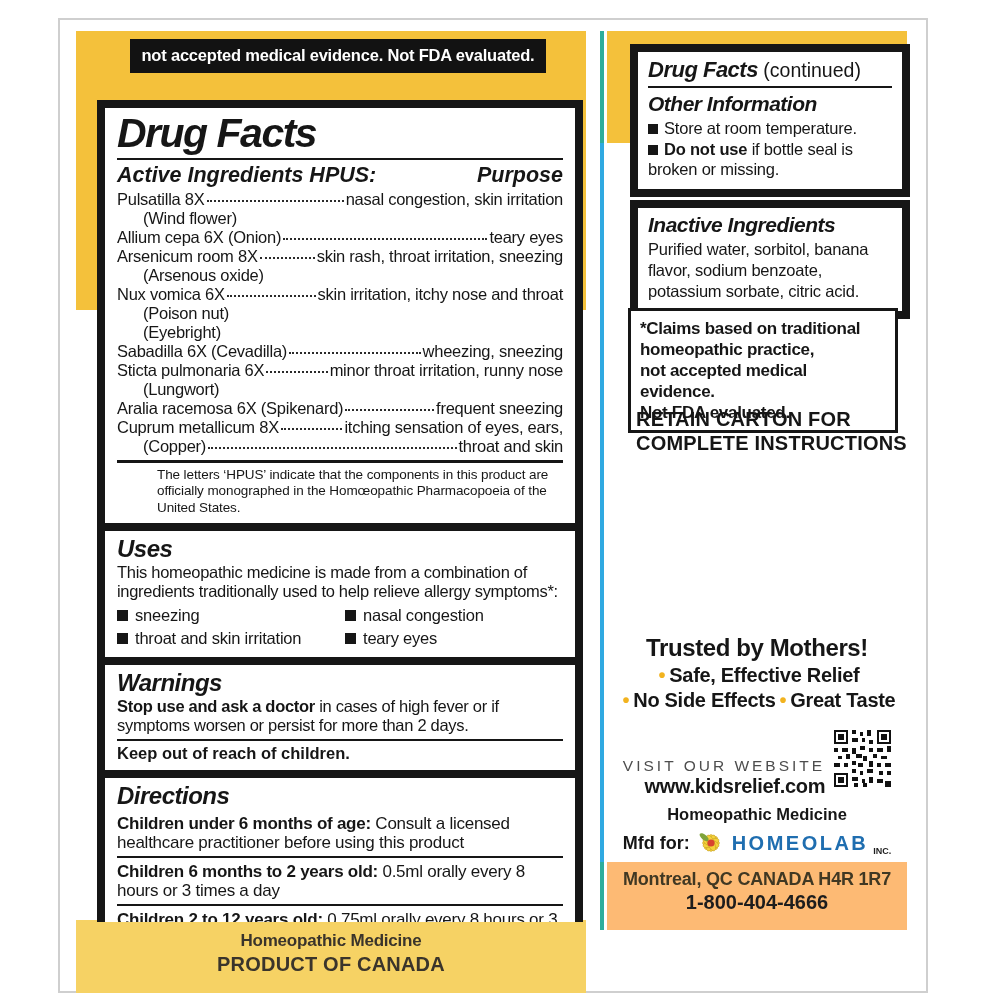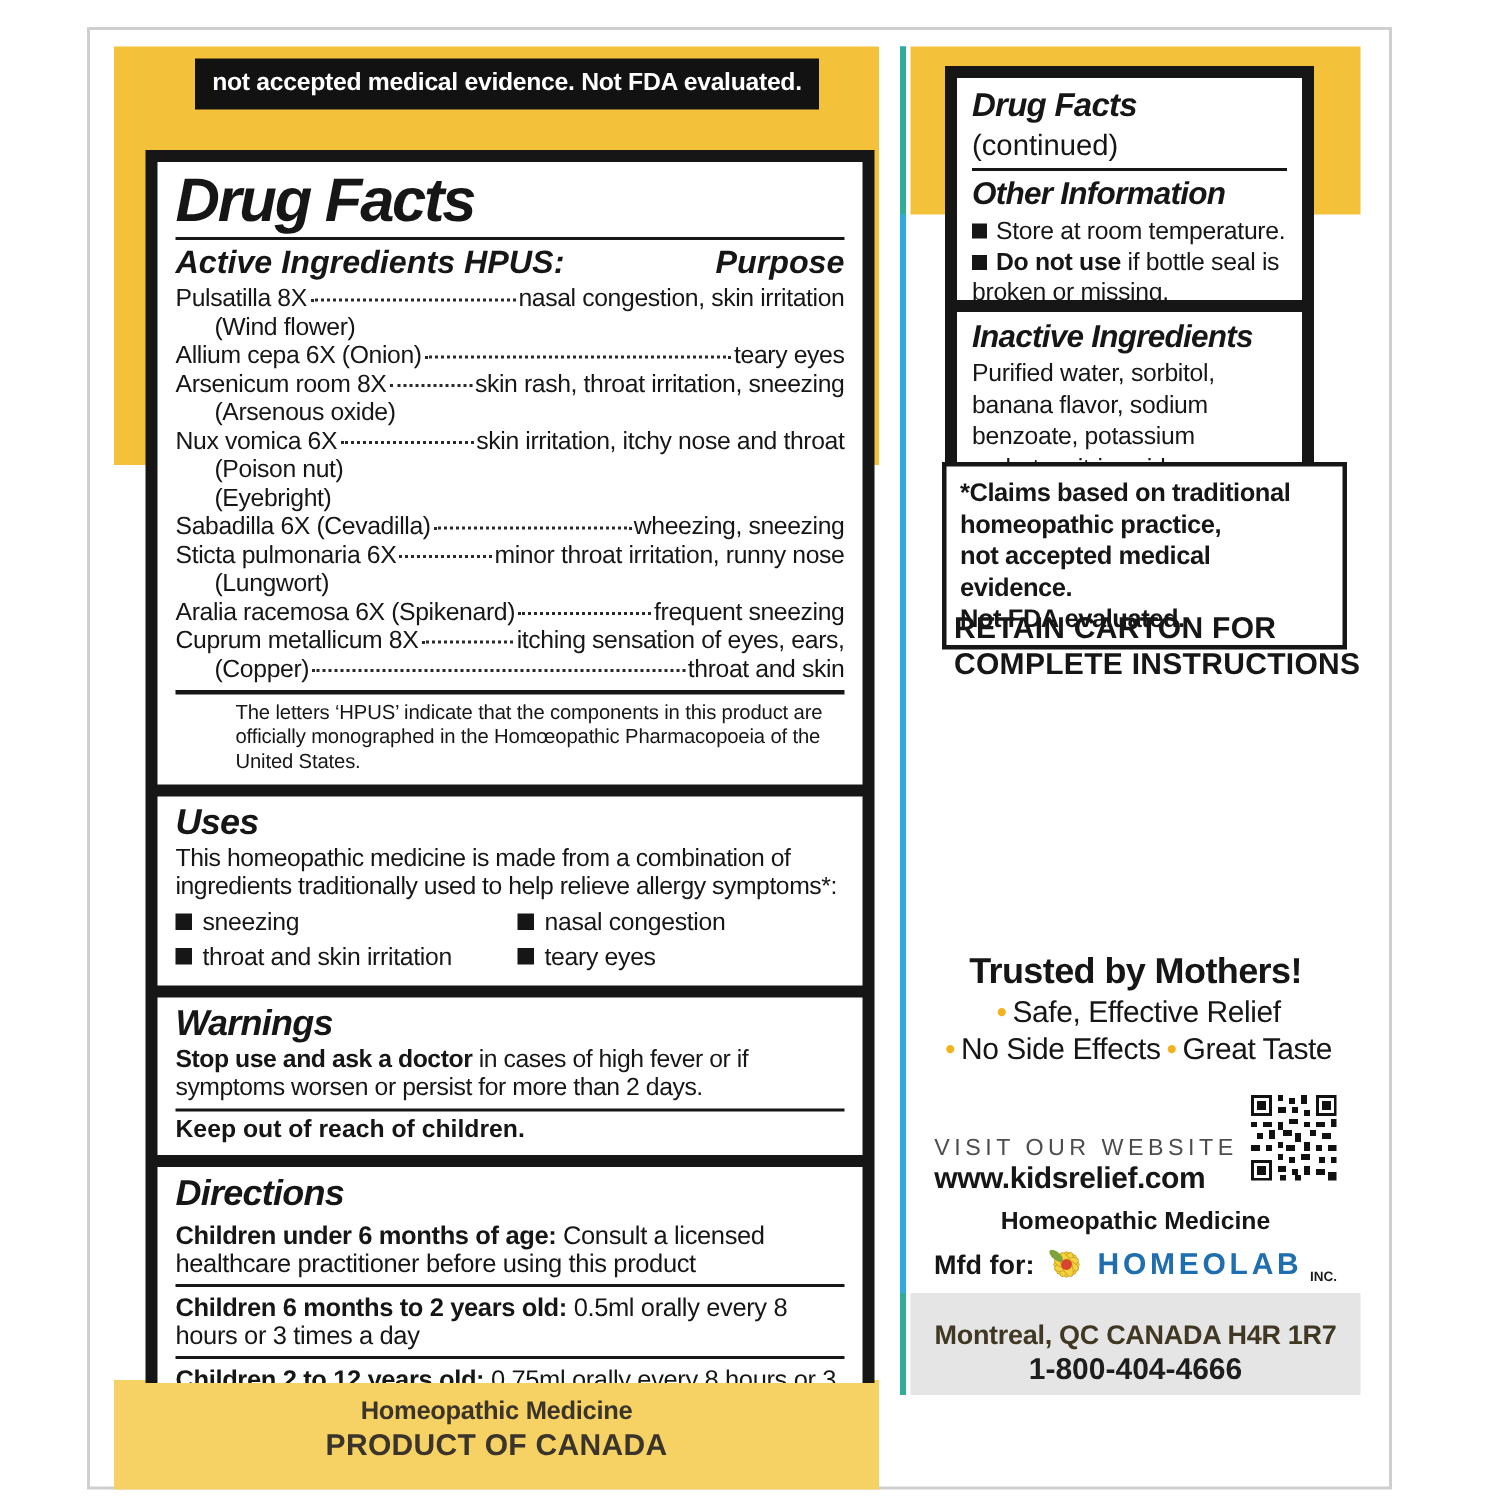--- a/index.html
+++ b/index.html
@@ -55,47 +55,47 @@
 
   .sec-directions { flex:1; position:relative; }
   .dir-row { font-size:17px; line-height:19px; letter-spacing:-0.25px; padding:4px 0; }
   .dir-row + .dir-row { border-top:2px solid #161616; }
 
   
   .blue-line { left:600px; top:31px; width:4px; height:899px; background:#2FA9E1; }
   .teal-a { left:600px; top:31px; width:4px; height:112px; background:#2EAD9B; }
   .teal-b { left:600px; top:862px; width:4px; height:68px; background:#2EAD9B; }
   .yellow-top-right { left:607px; top:31px; width:300px; height:112px; background:#F4C13B; }
-  .yellow-bottom-right { left:607px; top:862px; width:300px; height:68px; background:#e5e5e5;
-                         text-align:center; padding-top:18px; }
+  .yellow-bottom-right { left:607px; top:862px; width:300px; height:68px; background:#fdba74;
+                         text-align:center; padding-top:7px; }
   .yellow-bottom-right .addr { font-size:18px; font-weight:bold; color:#403823; letter-spacing:-0.2px; }
   .yellow-bottom-right .phone { font-size:20px; font-weight:bold; color:#1d1d1d; margin-top:1px; }
 
-  .rbox { width:246px; border:8px solid #161616; background:#ffffff; padding:5px 10px 9px; }
+  .rbox { width:280px; border:8px solid #161616; background:#ffffff; padding:5px 10px 9px; }
   .rbox1 { left:630px; top:44px; }
   .rbox2 { left:630px; top:200px; }
   .rtitle { font-size:22px; }
   .rtitle .rt-bold { font-weight:bold; font-style:italic; letter-spacing:-0.5px; }
   .rtitle .rt-rest { font-size:19.5px; }
   .rtitle-rule { border-top:2px solid #161616; margin:3px 0 4px; }
   .rbox h3 { font-size:21px; font-style:italic; font-weight:bold; letter-spacing:-0.5px;
              line-height:24px; margin-bottom:2px; }
   .sqline { font-size:16.5px; line-height:20.5px; letter-spacing:-0.2px; }
   .rbody { font-size:16.5px; line-height:21px; letter-spacing:-0.2px; }
 
   .rbox3 { left:628px; top:308px; width:270px; border:3px solid #161616; background:#fff;
            padding:7px 9px; font-weight:bold; font-size:17px; line-height:21px;
            letter-spacing:-0.3px; }
 
   .retain { left:636px; top:407px; width:282px; font-weight:bold; font-size:20px;
             line-height:24px; letter-spacing:0.2px; }
 
   .trusted { left:607px; top:634px; width:300px; text-align:center; }
   .trusted .t1 { font-size:24px; font-weight:bold; letter-spacing:-0.4px; }
-  .trusted .t2 { font-size:20px; font-weight:400; letter-spacing:-0.3px; margin-top:2px; }
+  .trusted .t2 { font-size:20px; font-weight:700; letter-spacing:-0.3px; margin-top:2px; }
   .dot { color:#F2B31F; font-size:20px; margin:0 4px; }
 
   .website { left:607px; top:718px; width:300px; display:flex; justify-content:center;
              align-items:center; gap:9px; }
   .visit { font-size:15.5px; letter-spacing:3px; color:#4d4d4d; white-space:nowrap; }
   .url { font-size:20px; font-weight:bold; letter-spacing:-0.3px; }
 
   .homeo-med { left:607px; top:805px; width:300px; text-align:center; font-size:16.5px;
                font-weight:600; }
   .mfd { left:607px; top:827px; width:300px; display:flex; justify-content:center;
@@ -312,21 +312,21 @@
   <div>COMPLETE INSTRUCTIONS</div>
 </div>
 
 <div class="abs trusted">
   <div class="t1">Trusted by Mothers!</div>
   <div class="t2"><span class="dot">•</span><span>Safe, Effective Relief</span></div>
   <div class="t2"><span class="dot">•</span><span>No Side Effects</span><span class="dot">•</span><span>Great Taste</span></div>
 </div>
 
 <div class="abs website">
-  <div style="text-align:left;margin-top:39px;">
+  <div style="text-align:right;margin-top:39px;">
     <div class="visit">VISIT OUR WEBSITE</div>
     <div class="url">www.kidsrelief.com</div>
   </div>
   <svg width="57" height="57" viewBox="0 0 29 29" shape-rendering="crispEdges">
     <rect x="0" y="0" width="29" height="29" fill="#ffffff"></rect>
     <g fill="#111111">
       <rect x="0" y="0" width="7" height="7"></rect>
         <rect x="22" y="0" width="7" height="7"></rect>
         <rect x="0" y="22" width="7" height="7"></rect>
       <rect x="1" y="1" width="5" height="5" fill="#ffffff"></rect>

